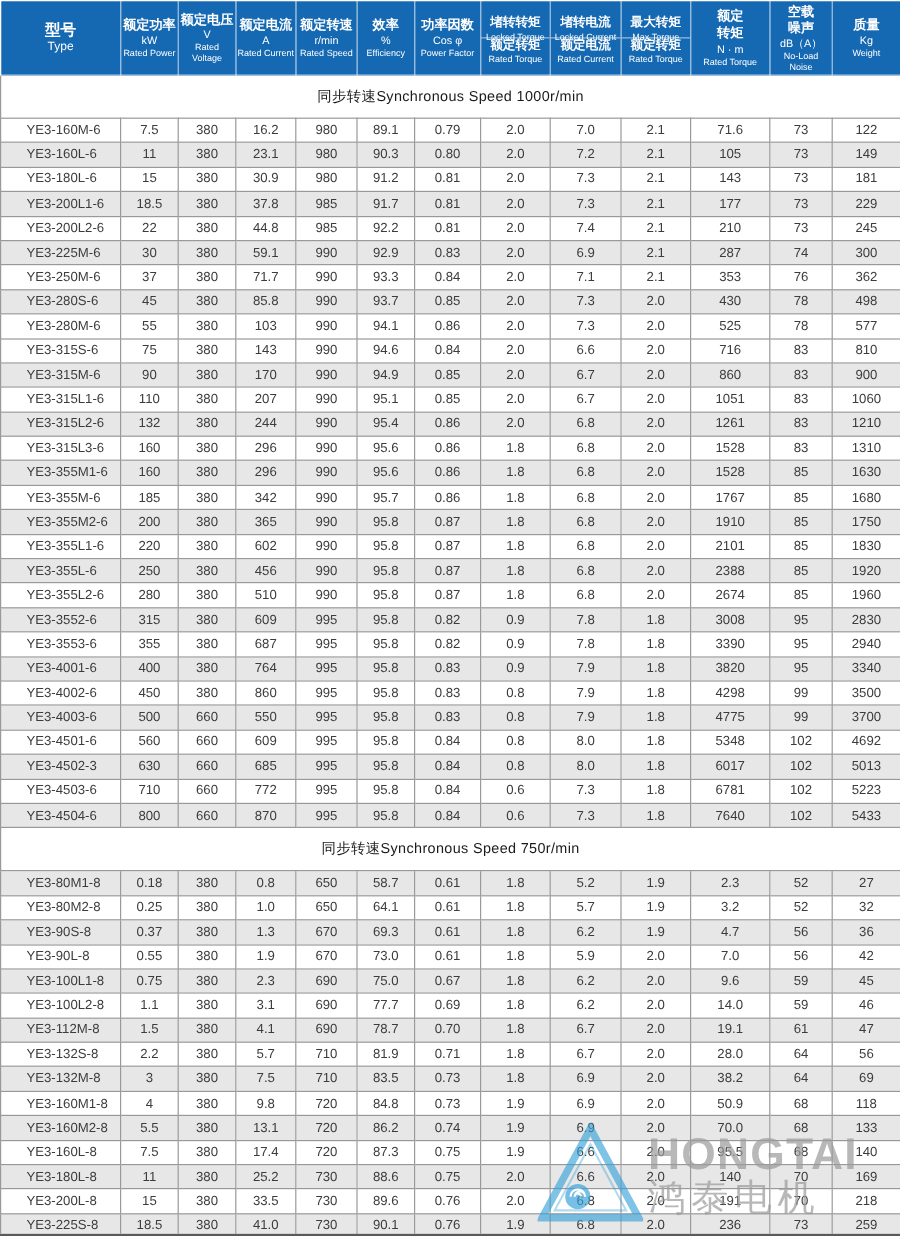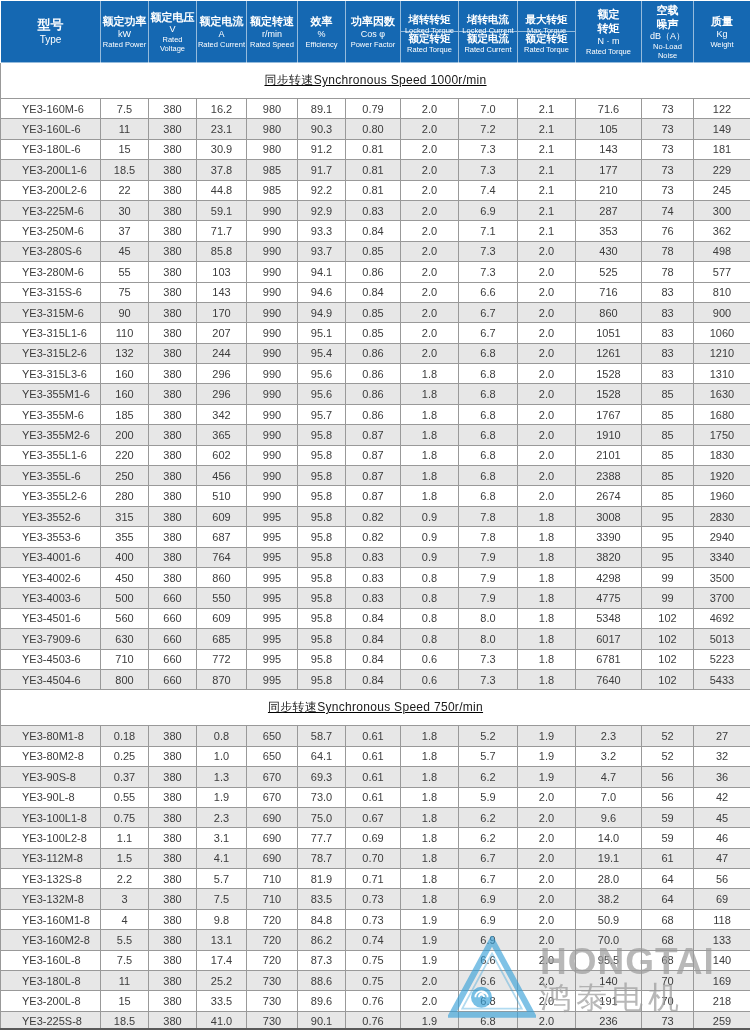--- a/index.html
+++ b/index.html
@@ -25,21 +25,21 @@
   .stack-half:first-child{border-bottom:1px solid rgba(255,255,255,.55);}
   .stack-half .zh{font-size:10.5px;}
   tbody td{
     border:1px solid var(--grid-line,#999);
     font-size:11px;color:var(--data-text,#3c3c3c);
     text-align:center;padding:0;background:#fff;white-space:nowrap;overflow:hidden;
   }
   tr.data{height:20.4px;}
   tr.data.alt td{background:var(--row-alt-bg,#e7e7e7);}
   td.model{text-align:left;padding-left:21px;}
-  tr.section-row{height:36px;text-decoration:underline;}
+  tr.section-row{height:36px;}
   tr.section-row td{font-size:12px;color:var(--section-text,#1a1a1a);background:#fff;letter-spacing:.3px;}
   
   .watermark{
     position:absolute;left:448px;top:936px;display:flex;align-items:center;gap:4px;
     opacity:.7;pointer-events:none;z-index:5;
   }
   .wm-text{display:flex;flex-direction:column;line-height:1;}
   .wm-en{font-size:37px;font-weight:bold;color:var(--watermark-gray,#9b9b9b);letter-spacing:1px;}
   .wm-zh{font-size:31px;font-weight:normal;color:var(--watermark-gray,#9b9b9b);letter-spacing:5px;margin-top:2px;}
 </style>
@@ -537,21 +537,21 @@
           <td>95.8</td>
           <td>0.84</td>
           <td>0.8</td>
           <td>8.0</td>
           <td>1.8</td>
           <td>5348</td>
           <td>102</td>
           <td>4692</td>
         </tr>
         <tr class="data alt">
-          <td class="model">YE3-7909-6</td>
+          <td class="model">YE3-4502-3</td>
           <td>630</td>
           <td>660</td>
           <td>685</td>
           <td>995</td>
           <td>95.8</td>
           <td>0.84</td>
           <td>0.8</td>
           <td>8.0</td>
           <td>1.8</td>
           <td>6017</td>

